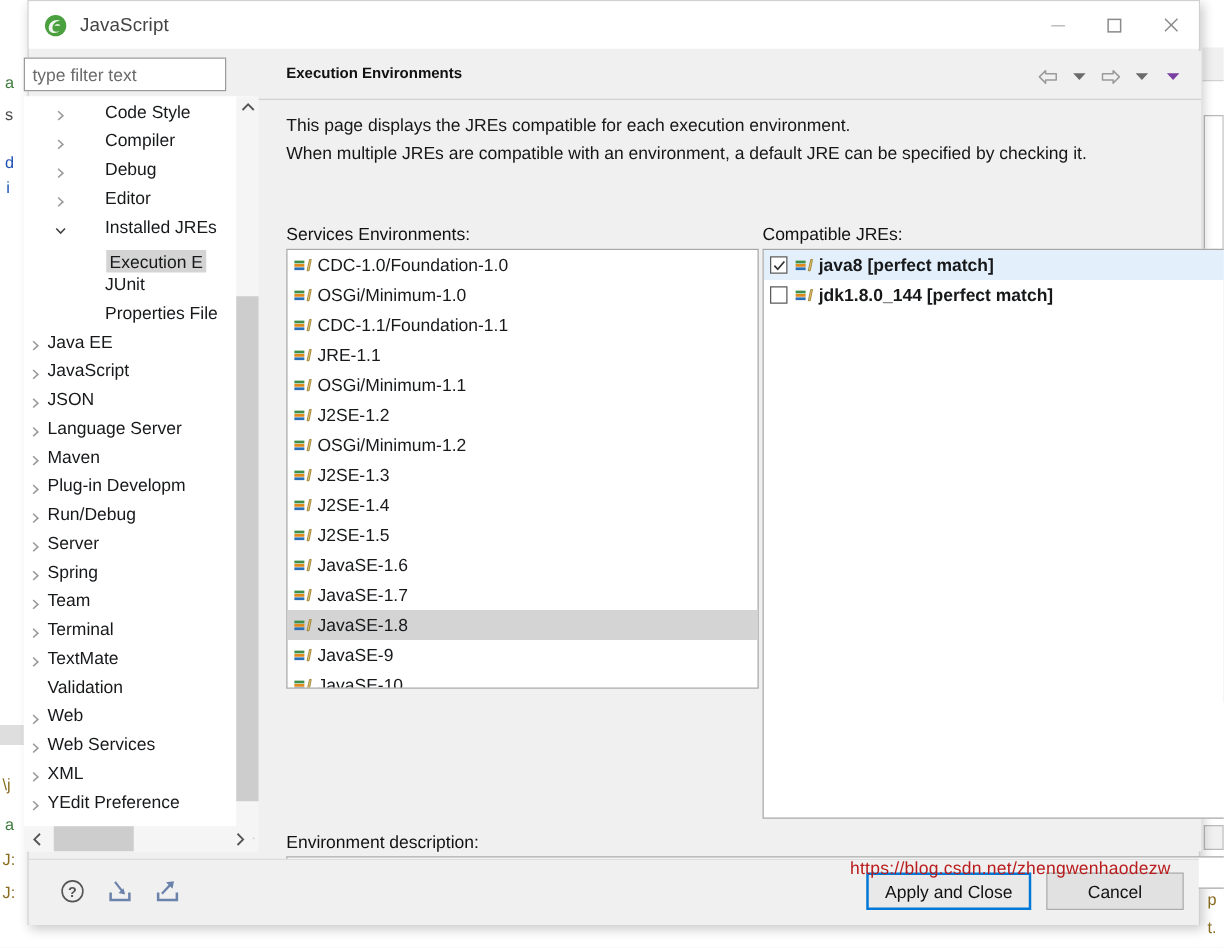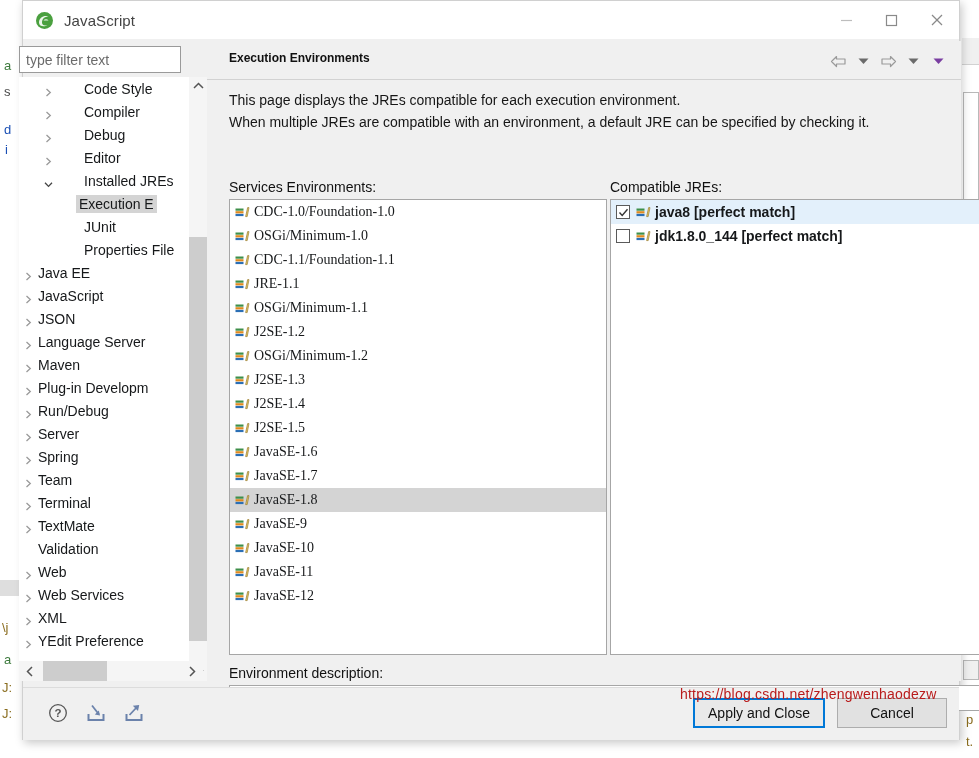--- a/index.html
+++ b/index.html
@@ -43,21 +43,21 @@
 
   .treewrap{
     position:absolute;left:-4px;top:76px;width:184px;height:604px;
     background:#ffffff;overflow:hidden;box-sizing:border-box;
   }
   .tree{position:absolute;left:0;top:0;width:166px;}
   .trow{height:23px;display:flex;align-items:center;white-space:nowrap;font-size:14px;color:#16181a;}
   .trow .tw{width:9px;height:9px;margin-right:5px;flex:none;}
   .trow.lvl1{padding-left:5px;}
   .trow.lvl2{padding-left:25px;gap:26px;}
-  .trow.lvl3{padding-left:46px;}
+  .trow.lvl3{padding-left:46px;flex-direction:column;}
   .trow.sel .lbl{background:#d4d4d4;padding:1px 3px;margin:-1px -3px;}
   .lbl{display:inline-block;}
 
   .tree-vscroll{position:absolute;left:166px;top:76px;width:18px;height:604px;background:#f5f5f5;}
   .tvs-btn{position:absolute;left:0;width:18px;height:18px;display:flex;align-items:center;justify-content:center;}
   .tvs-thumb{position:absolute;left:0;width:18px;background:#cdcdcd;}
   .tree-hscroll{position:absolute;left:-4px;top:660px;width:184px;height:20px;background:#f5f5f5;
     display:flex;align-items:center;}
   .ths-btn{width:22px;height:20px;display:flex;align-items:center;justify-content:center;}
   .ths-track{flex:1;height:20px;position:relative;}
@@ -72,21 +72,21 @@
   .hr-sep{position:absolute;left:0;top:38px;width:754px;height:1px;background:#d2d2d2;}
 
   .desc{position:absolute;left:22px;top:48px;width:700px;font-size:14px;line-height:22px;color:#161616;}
 
   .lbl-ee{position:absolute;left:22px;top:138px;font-size:14px;color:#111;}
   .lbl-cj{position:absolute;left:403px;top:138px;font-size:14px;color:#111;}
 
   .listbox{
     position:absolute;background:#fff;border:1px solid #a6a6a6;box-sizing:border-box;overflow:hidden;
   }
-  .ee-list{left:22px;top:158px;width:378px;height:456px;font-family:Liberation Serif, serif;}
+  .ee-list{left:22px;top:158px;width:378px;height:352px;}
   .cj-list{left:403px;top:158px;width:389px;height:456px;}
 
   .lrow{height:24px;display:flex;align-items:center;padding-left:5px;white-space:nowrap;font-size:14px;color:#16181a;}
   .lrow.sel{background:#d4d4d4;}
   .lrow.selblue{background:#e3f0fb;}
   .lrow .txt{margin-left:4px;}
   .lrow.bold .txt{font-weight:bold;}
   .cbx{width:14px;height:14px;border:1px solid #5a5a5a;background:#fff;margin-right:6px;flex:none;
        display:flex;align-items:center;justify-content:center;box-sizing:border-box;}
 

